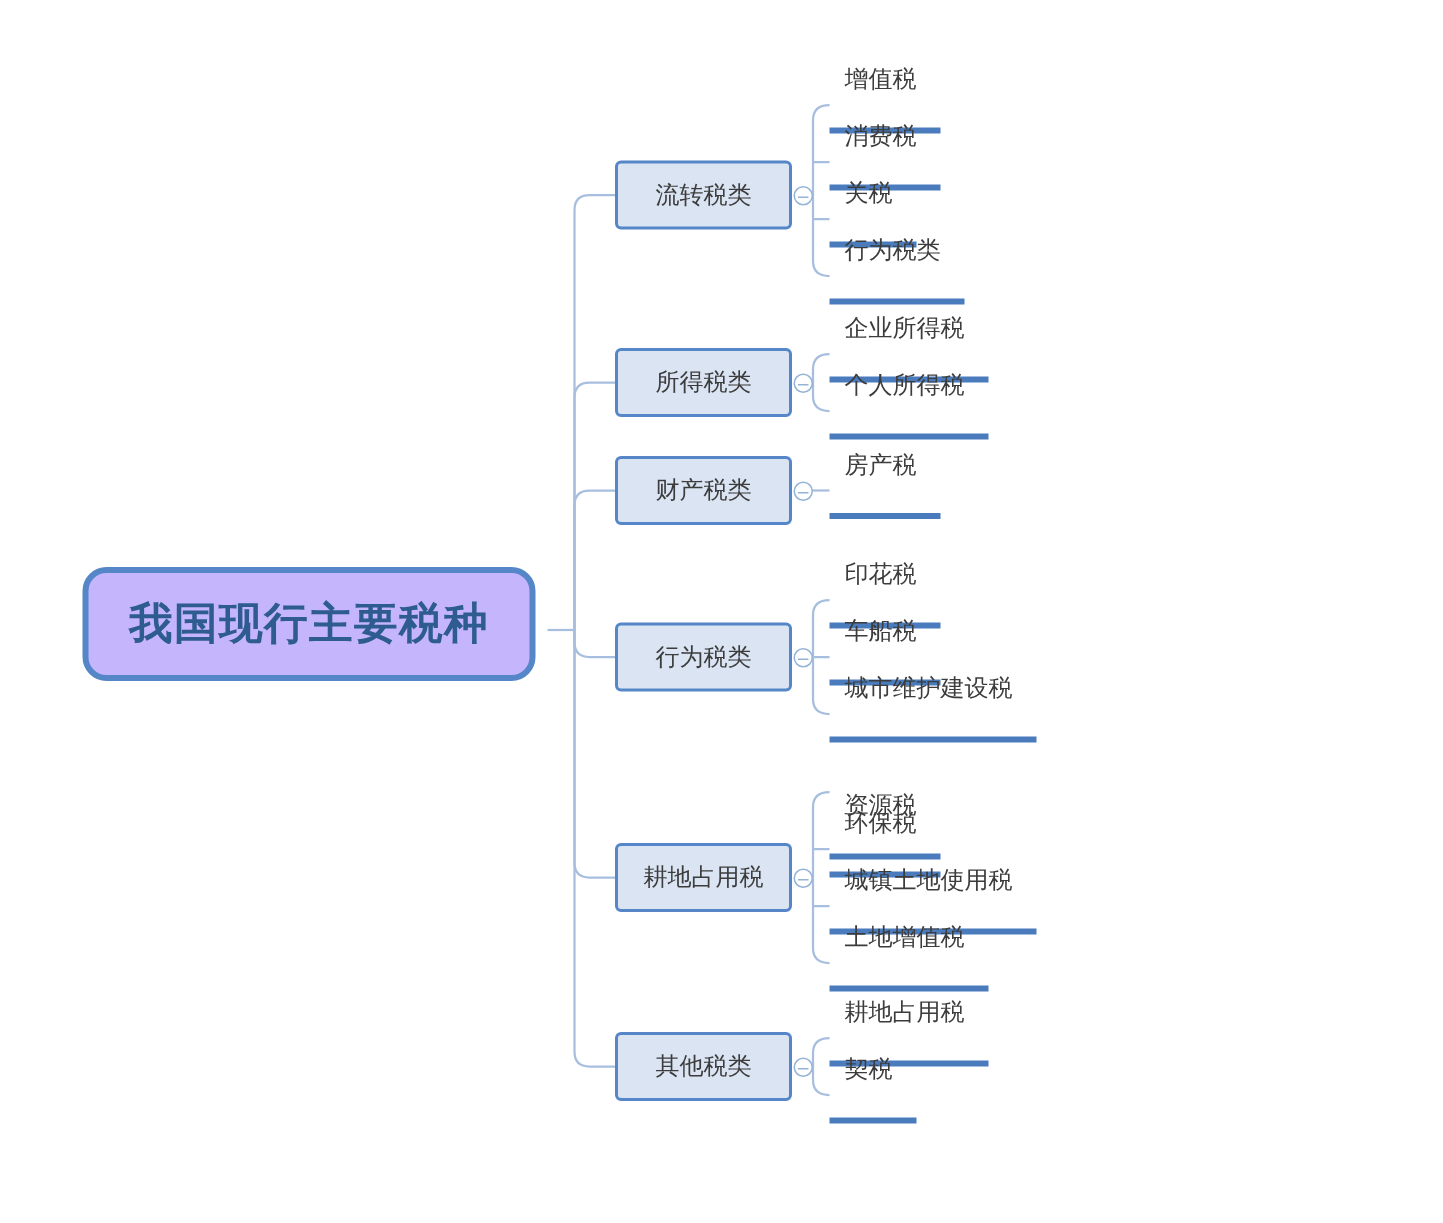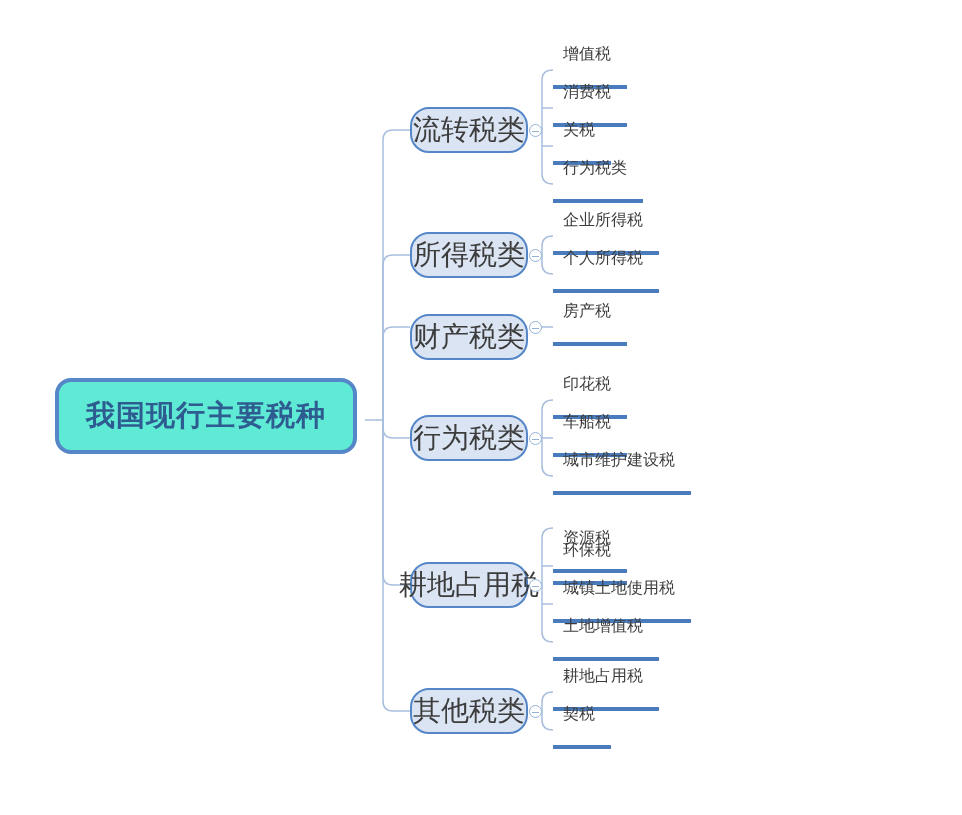--- a/index.html
+++ b/index.html
@@ -4,30 +4,30 @@
 <style>
   * { margin:0; padding:0; box-sizing:border-box; }
   html,body { background:#ffffff; }
   body { font-family:"Liberation Sans","DejaVu Sans",sans-serif; }
   .canvas {
     position:relative; width:962px; height:815px; background:#ffffff; overflow:hidden;
   }
   .connectors { position:absolute; left:0; top:0; width:962px; height:815px; }
   .root-node {
     position:absolute; left:55px; top:378px; width:302px; height:76px;
-    background:#5eead4; border:4px solid #5586c8; border-radius:16px;
+    background:#c4b5fd; border:4px solid #5586c8; border-radius:16px;
     display:flex; align-items:center; justify-content:center;
     font-size:29px; font-weight:bold; color:#2e5c90; letter-spacing:1px;
     cursor:default; white-space:nowrap;
   }
   .branch-node {
     position:absolute; left:410px; width:118px; height:46px;
-    background:#dae4f2; border:2px solid #5586c8; border-radius:19px;
+    background:#dae4f2; border:2px solid #5586c8; border-radius:4px;
     display:flex; align-items:center; justify-content:center;
-    font-size:28px; color:#3c3c3c; white-space:nowrap;
+    font-size:16px; color:#3c3c3c; white-space:nowrap;
   }
   .leaf-node {
     position:absolute; left:553px;
     padding:0 16px 20px 10px;
     border-bottom:4px solid #4a7cbd;
     font-size:16px; line-height:22px; color:#3c3c3c; white-space:nowrap;
   }
   .toggle {
     position:absolute; width:13px; height:13px; left:529px;
     background:#ffffff; border:1.5px solid #95b3d7; border-radius:50%;
@@ -67,21 +67,21 @@
   <div class="leaf-node" style="top:43px">增值税</div>
   <div class="leaf-node" style="top:81px">消费税</div>
   <div class="leaf-node" style="top:119px">关税</div>
   <div class="leaf-node" style="top:157px">行为税类</div>
 
   <div class="branch-node" style="top:232px">所得税类</div>
   <div class="toggle" style="top:249px"></div>
   <div class="leaf-node" style="top:209px">企业所得税</div>
   <div class="leaf-node" style="top:247px">个人所得税</div>
 
-  <div class="branch-node" style="top:314px">财产税类</div>
+  <div class="branch-node" style="top:304px">财产税类</div>
   <div class="toggle" style="top:321px"></div>
   <div class="leaf-node" style="top:300px">房产税</div>
 
   <div class="branch-node" style="top:415px">行为税类</div>
   <div class="toggle" style="top:432px"></div>
   <div class="leaf-node" style="top:373px">印花税</div>
   <div class="leaf-node" style="top:411px">车船税</div>
   <div class="leaf-node" style="top:449px">城市维护建设税</div>
 
   <div class="branch-node" style="top:562px">耕地占用税</div>

